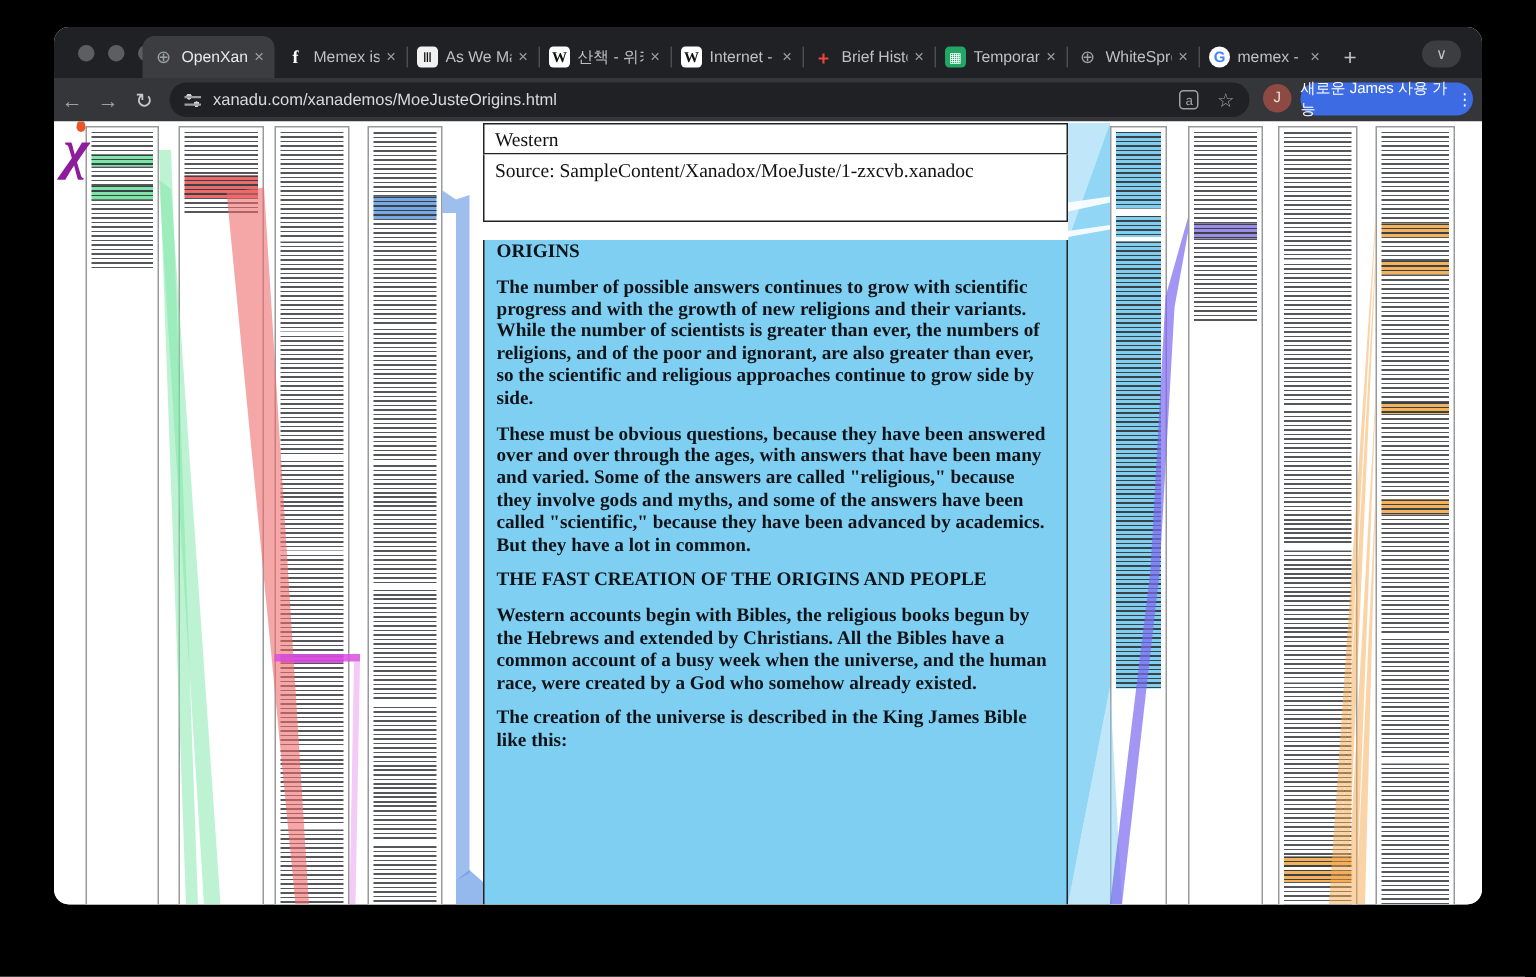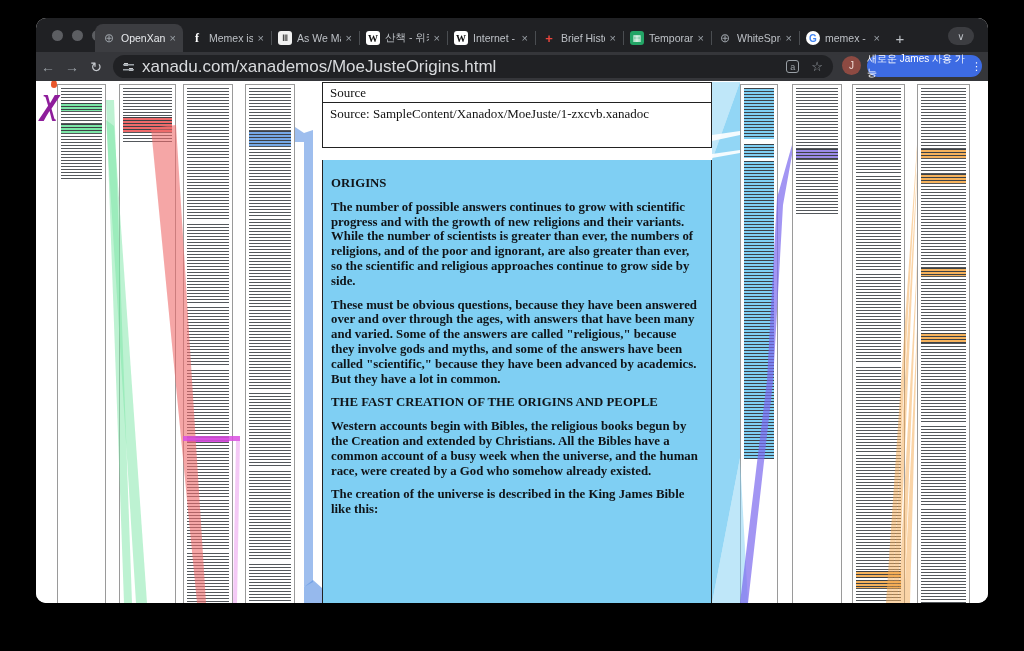--- a/index.html
+++ b/index.html
@@ -43,21 +43,21 @@
   .navbtn { color:#9aa0a6; font-size:14px; width:24px; text-align:center; }
   .navbtn.lit { color:#c7cacf; }
   .omnibox { position:absolute; left:77px; width:720px; height:23px; top:3px;
              background:#202124; border-radius:12px; display:flex; align-items:center;
              padding:0 10px; }
   .tune-icon { width:11px; height:10px; margin-right:8px; flex:0 0 auto;
      background:linear-gradient(#9aa0a6 0 0) 0 2px/11px 1.5px no-repeat,
                 linear-gradient(#9aa0a6 0 0) 0 7px/11px 1.5px no-repeat,
                 radial-gradient(circle at 3px 2.5px,#cfd2d6 1.8px,transparent 2px),
                 radial-gradient(circle at 8px 7.5px,#cfd2d6 1.8px,transparent 2px); }
-  .url { color:#d8dadd; font-size:17px; flex:1; }
+  .url { color:#d8dadd; font-size:11px; flex:1; }
   .translate-icon { width:13px; height:13px; border:1.5px solid #9aa0a6; border-radius:3px;
      color:#9aa0a6; font-size:9px; display:flex; align-items:center; justify-content:center;
      margin-right:12px; }
   .star-icon { color:#9aa0a6; font-size:13px; }
   .avatar { position:absolute; left:806px; top:4px; width:19px; height:19px; border-radius:50%;
             background:#8d4a42; color:#f2ddd7; font-size:10px; display:flex;
             align-items:center; justify-content:center; }
   .update-chip { position:absolute; left:831px; top:3px; width:115px; height:22px;
             border-radius:11px; background:#3d6be3; color:#fff; font-size:10px;
             display:flex; align-items:center; justify-content:center; gap:4px; }
@@ -77,21 +77,21 @@
   .greek { background:repeating-linear-gradient(180deg,#54585c 0 1px,transparent 1px 3px); }
   .seg { width:100%; }
 
   .main-doc { position:absolute; left:286px; top:1px; bottom:-2px; width:390px; z-index:2; }
   .doc-head1 { height:21px; border:1px solid #222; background:#fff; padding:2px 7px;
                font-family:"Liberation Serif",serif; font-size:13px; color:#111; }
   .doc-head2 { height:45px; border:1px solid #222; border-top:none; background:#fff;
                padding:3px 7px; font-family:"Liberation Serif",serif; font-size:13px; color:#111; }
   .doc-body { margin-top:12px; height:444px; background:#7fcff3;
               border-left:1px solid #222; border-right:1px solid #222;
-              padding:16px 8px; overflow:hidden;
+              padding:0 8px; overflow:hidden;
               font-family:"Liberation Serif",serif; font-size:12.8px; line-height:14.8px;
               font-weight:600; color:#101418; }
   .doc-body p, .doc-body h3 { margin:0 0 9px; font-size:12.8px; }
   .kjv { position:relative; }
 
   .bands { position:absolute; inset:0; z-index:5; pointer-events:none; }
 </style>
 </head>
 <body>
 
@@ -258,29 +258,29 @@
           <div class="seg greek" style="height: 10px; background: repeating-linear-gradient(rgb(60, 65, 70) 0px, rgb(60, 65, 70) 1px, transparent 1px, transparent 3px) rgb(245, 178, 92);"></div>
           <div class="seg greek" style="height: 80px;"></div>
           <div class="seg" style="height: 3px;"></div>
           <div class="seg greek" style="height: 80px;"></div>
           <div class="seg" style="height: 3px;"></div>
           <div class="seg greek" style="height: 98px;"></div>
         </div>
       </div>
 
     <div class="main-doc">
-      <div class="doc-head1">Source</div>
+      <div class="doc-head1">Western</div>
       <div class="doc-head2">Source: SampleContent/Xanadox/MoeJuste/1-zxcvb.xanadoc</div>
       <div class="doc-body" id="doc-body">
         <div id="doc-paragraphs">
             <h3>ORIGINS</h3>
             <p>The number of possible answers continues to grow with scientific progress and with the growth of new religions and their variants. While the number of scientists is greater than ever, the numbers of religions, and of the poor and ignorant, are also greater than ever, so the scientific and religious approaches continue to grow side by side.</p>
             <p>These must be obvious questions, because they have been answered over and over through the ages, with answers that have been many and varied. Some of the answers are called "religious," because they involve gods and myths, and some of the answers have been called "scientific," because they have been advanced by academics. But they have a lot in common.</p>
             <h3>THE FAST CREATION OF THE ORIGINS AND PEOPLE</h3>
-            <p>Western accounts begin with Bibles, the religious books begun by the Creation and extended by Christians. All the Bibles have a common account of a busy week when the universe, and the human race, were created by a God who somehow already existed.</p>
+            <p>Western accounts begin with Bibles, the religious books begun by the Hebrews and extended by Christians. All the Bibles have a common account of a busy week when the universe, and the human race, were created by a God who somehow already existed.</p>
           </div>
         <p class="kjv"><span>The creation of the universe is described in the King James Bible like this:</span></p>
 
       </div>
     </div>
 
     <svg class="bands" width="952" height="522" viewBox="0 0 952 522">
       <polygon points="70,19 78,19 96,522 88,522" fill="#7be6a6" fill-opacity="0.5"></polygon>
       <polygon points="70,39 78,45 111,522 100,522" fill="#7be6a6" fill-opacity="0.5"></polygon>
       <polygon points="115,47 140,44 170,522 161,522" fill="#ee6a6a" fill-opacity="0.6"></polygon>

